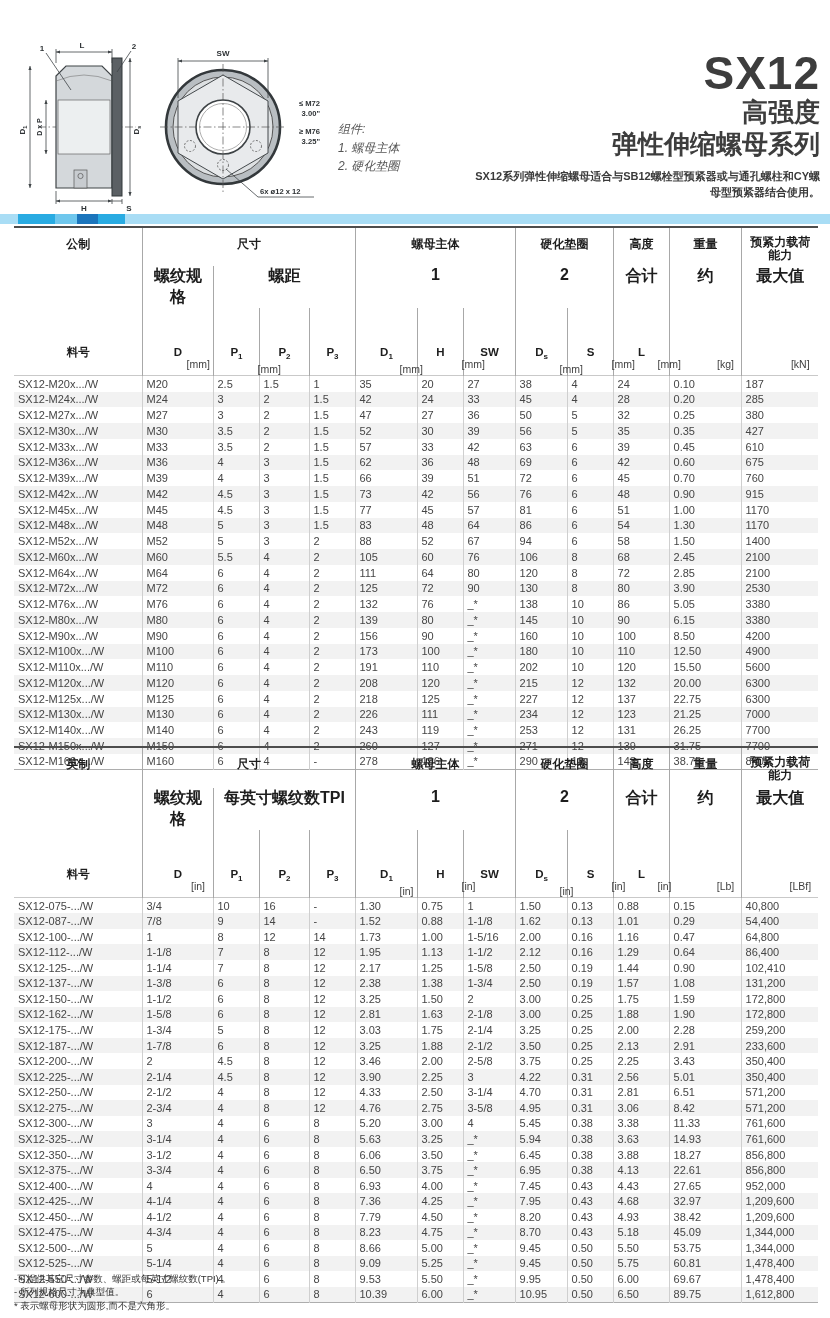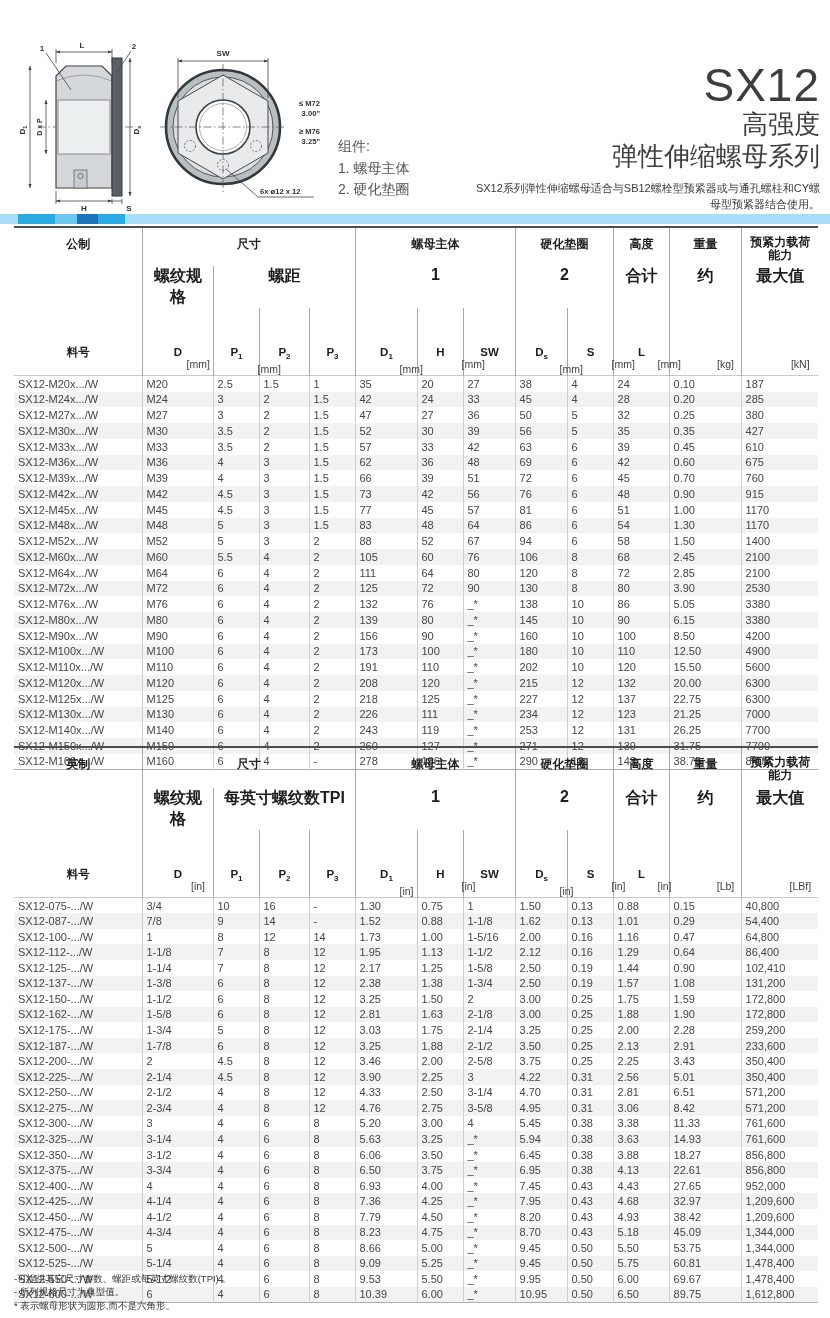--- a/index.html
+++ b/index.html
@@ -2,33 +2,33 @@
 <html><head>
 <meta charset="utf-8">
 <style>
   html,body{margin:0;padding:0;background:#fff;}
   body{width:830px;height:1318px;position:relative;overflow:hidden;
        font-family:"Liberation Sans","DejaVu Sans",sans-serif;color:#3c3c3c;}
   .page{position:absolute;inset:0;background:#fff;}
 
   
   .drawing{position:absolute;left:8px;top:38px;}
-  .legend{position:absolute;left:338px;top:136px;font-size:14px;color:#555;line-height:1.55;}
+  .legend{position:absolute;left:338px;top:120px;font-size:12px;color:#555;line-height:1.55;font-style:italic;}
   .legend .lg-line{white-space:nowrap;}
   svg text{fill:#2e3235;font-family:"Liberation Sans","DejaVu Sans",sans-serif;}
   .dimtxt{font-size:8px;font-weight:bold;}
   .dimtxt-sm{font-size:7px;font-weight:bold;}
   .notetxt{font-size:7.6px;font-weight:bold;}
   .svgsub{font-size:5.5px;}
   .cl{stroke:#555;stroke-width:.7;stroke-dasharray:8 2.5 1.5 2.5;fill:none;}
   .dim{stroke:#3f4447;stroke-width:.8;fill:none;}
   .thin{stroke:#777;stroke-width:.6;fill:none;}
 
   
-  .title-block{position:absolute;right:10px;top:62px;text-align:right;}
+  .title-block{position:absolute;right:10px;top:50px;text-align:right;font-weight:bold;}
   .title-series{font-size:46px;line-height:1.02;color:#3d3d3d;letter-spacing:1px;}
   .title-sub{font-size:26px;line-height:1.22;color:#3d3d3d;}
   .title-desc{font-size:11px;line-height:1.45;color:#3a3a3a;margin-top:9px;width:352px;
               margin-left:auto;text-align:right;}
 
   
   .accent-bar{position:absolute;left:0;top:214px;width:830px;height:10px;font-size:0;}
   .accent-bar .seg{display:inline-block;height:10px;vertical-align:top;}
 
   

